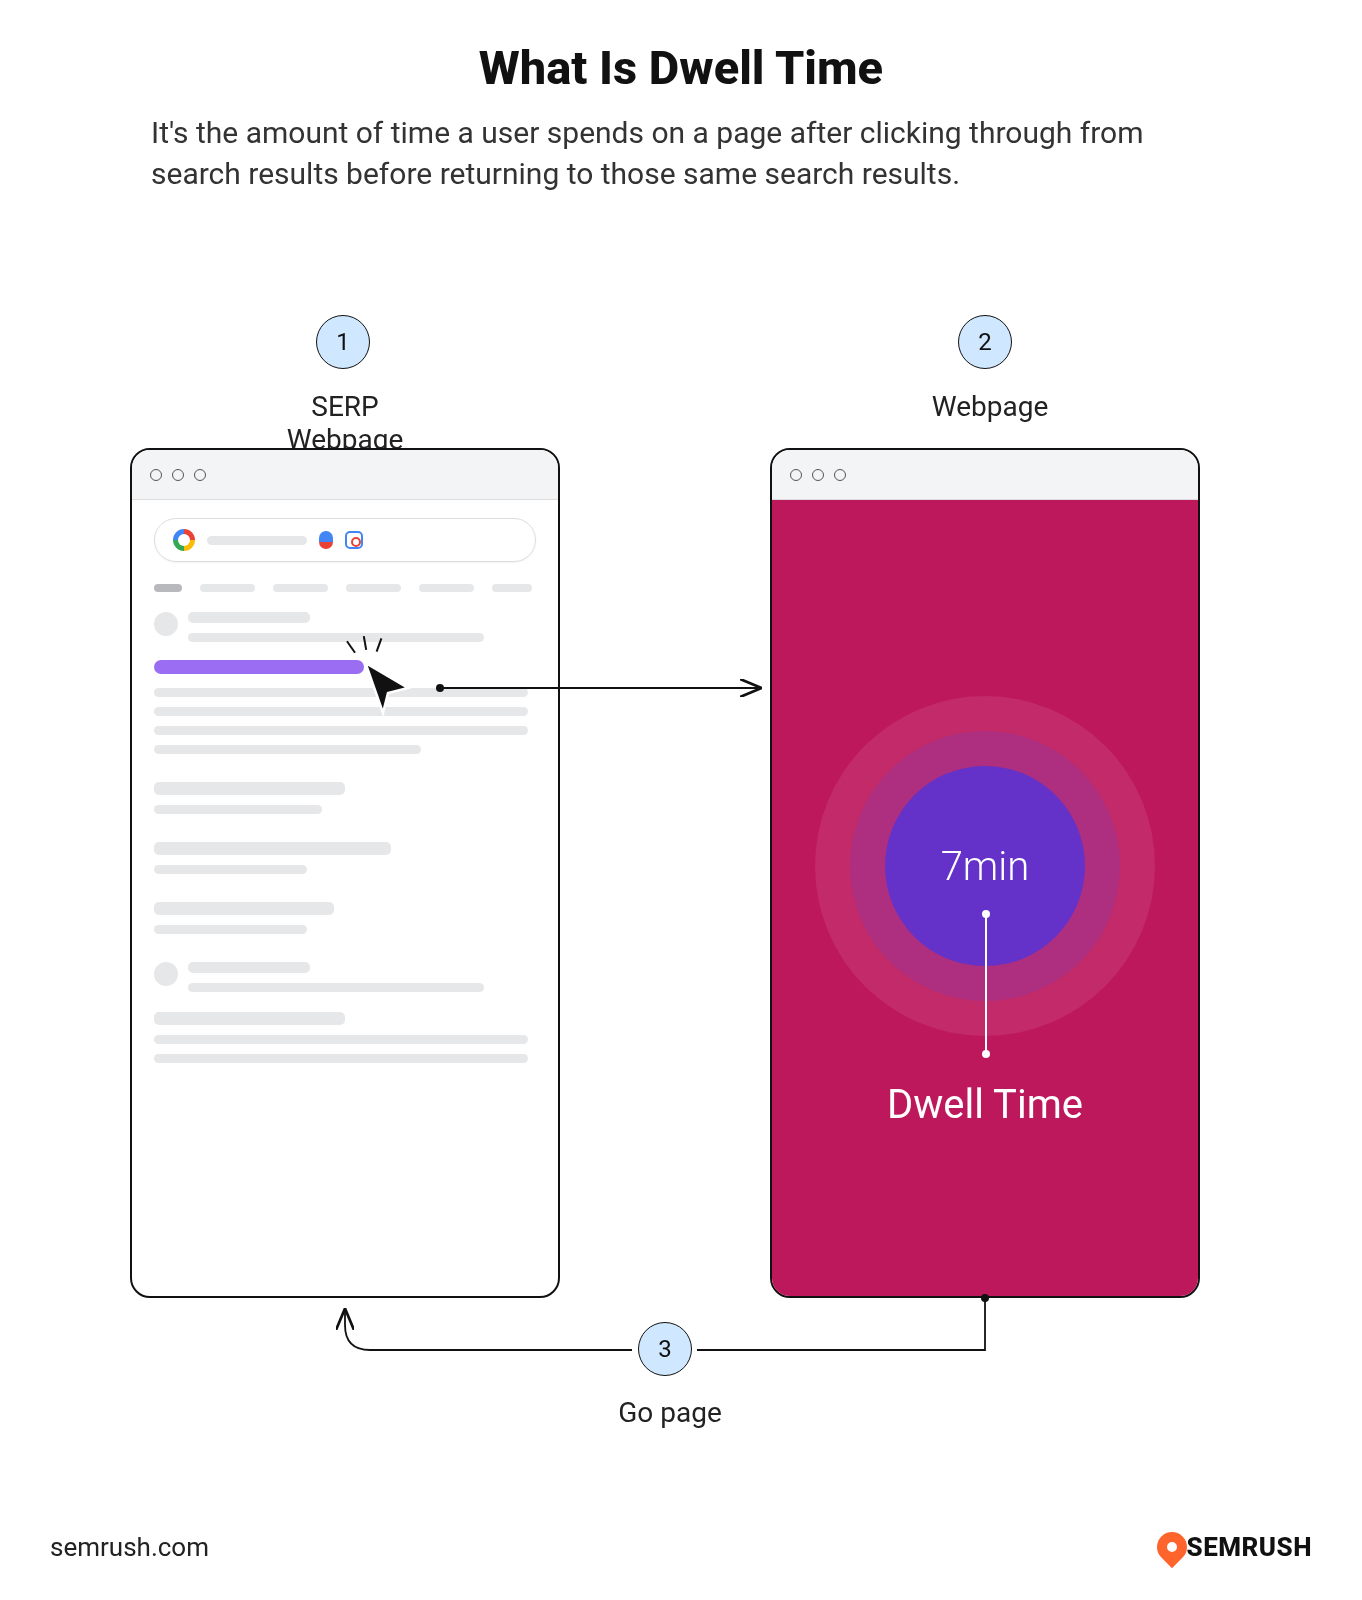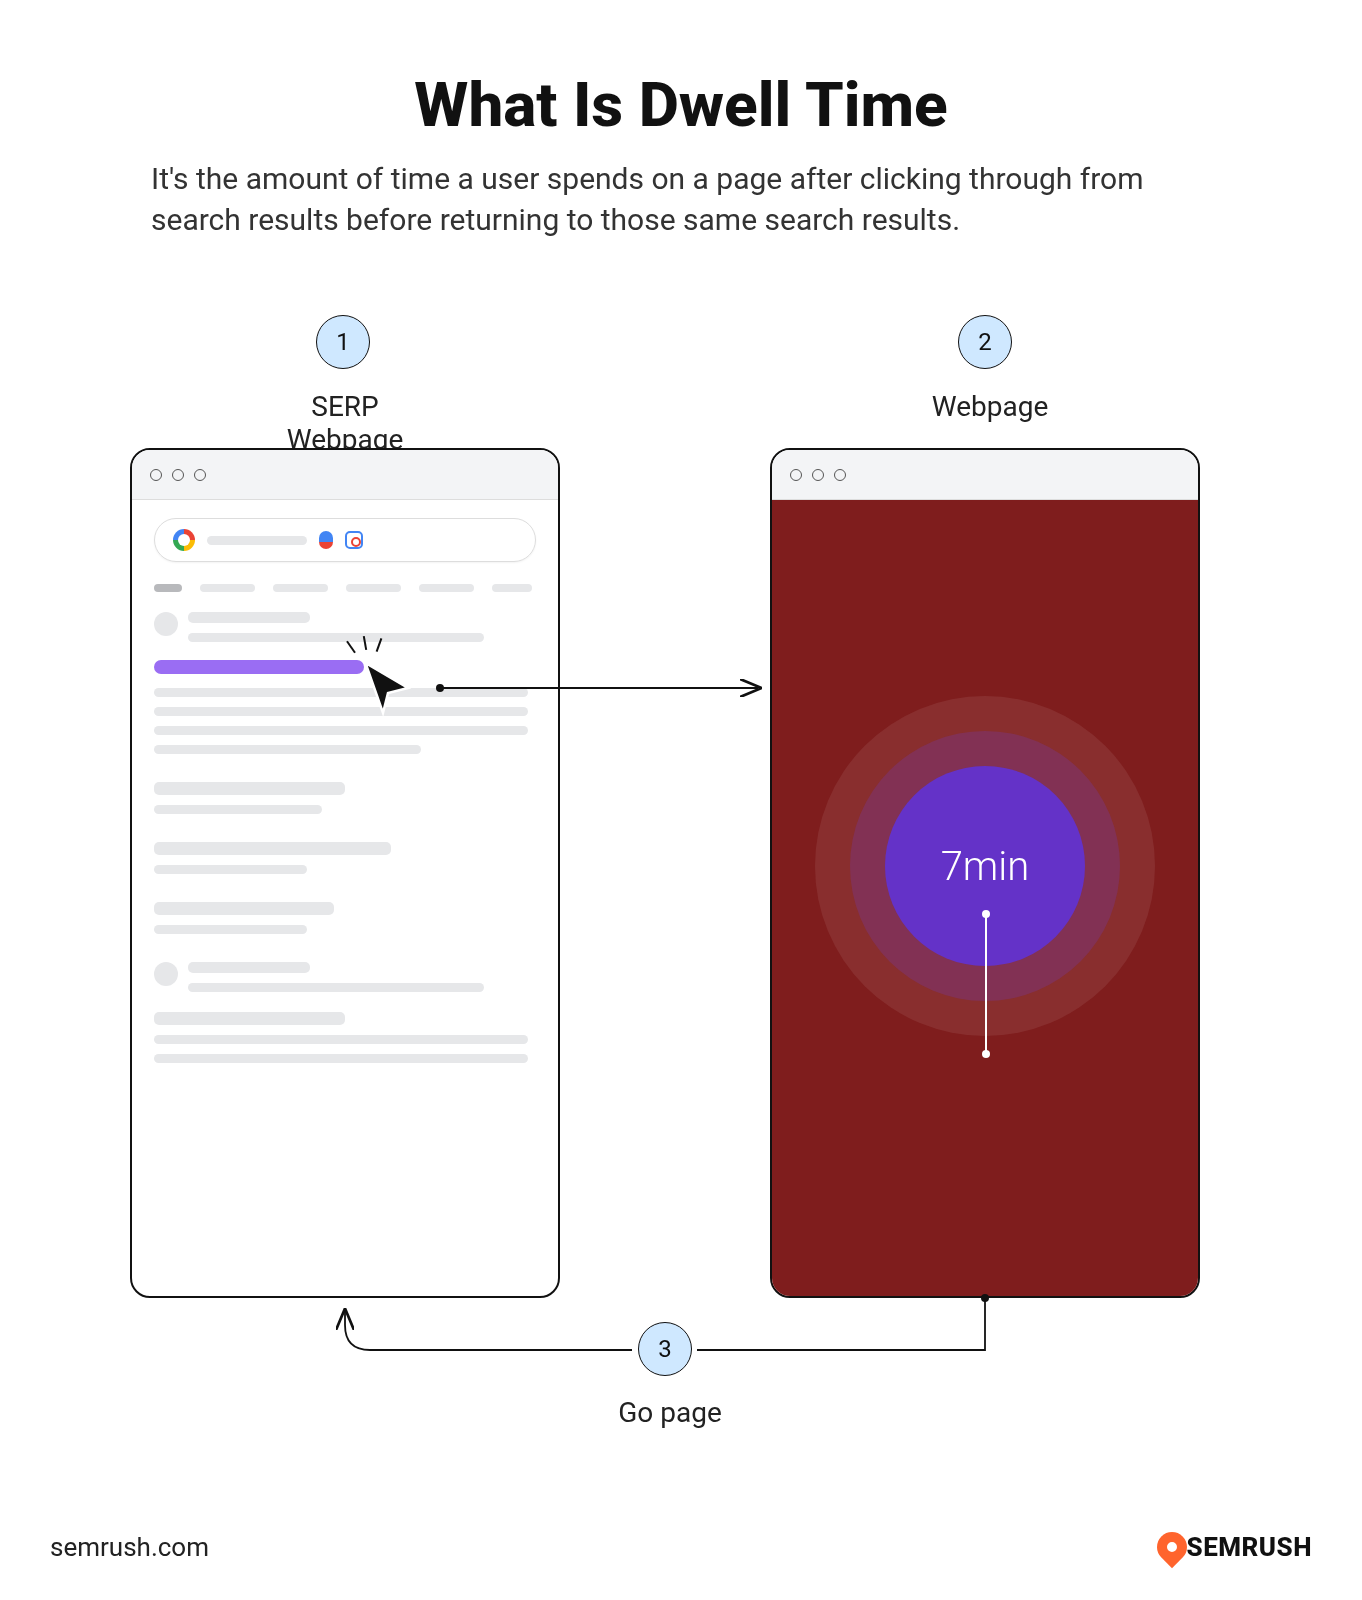--- a/index.html
+++ b/index.html
@@ -5,24 +5,24 @@
   * { box-sizing: border-box; margin: 0; padding: 0; }
   body {
     width: 1362px;
     height: 1600px;
     background: #ffffff;
     font-family: -apple-system, BlinkMacSystemFont, "Segoe UI", Roboto, Helvetica, Arial, sans-serif;
     color: #111;
     position: relative;
   }
   .heading {
-    font-size: 62px;
+    font-size: 47px;
     font-weight: 800;
     text-align: center;
-    margin-top: 68px;
+    margin-top: 40px;
   }
   .subtitle {
     font-size: 30px;
     font-weight: 400;
     color: #333;
     max-width: 1060px;
     margin: 18px auto 0;
     line-height: 1.35;
   }
   .diagram {
@@ -138,21 +138,21 @@
     background: #9a6df3;
     border-radius: 7px;
     width: 55%;
     margin: 8px 0 14px;
   }
 
   
   .webpage-body {
     position: absolute;
     top: 50px; bottom: 0; left: 0; right: 0;
-    background: #7f1d1d;
+    background: #be185d;
   }
   .ring {
     position: absolute;
     left: 50%; top: 46%;
     transform: translate(-50%, -50%);
     border-radius: 50%;
   }
   .ring.r3 { width: 340px; height: 340px; background: rgba(255,255,255,0.08); }
   .ring.r2 { width: 270px; height: 270px; background: rgba(110,60,200,0.25); }
   .ring.r1 { width: 200px; height: 200px; background: #6432c8; }
@@ -343,20 +343,21 @@
       <span class="dot"></span>
       <span class="dot"></span>
       <span class="dot"></span>
     </div>
     <div class="webpage-body">
       <div class="ring r3"></div>
       <div class="ring r2"></div>
       <div class="ring r1"></div>
       <div class="time-value">7min</div>
       <div class="dwell-line"></div>
+      <div class="dwell-label">Dwell Time</div>
     </div>
   </div>
 
   <div class="step-badge" style="left:638px; top:1022px;">
     <span>3</span>
   </div>
   <div class="step-label" style="left:610px; top:1096px; width:120px;">Go page</div>
 
   <svg class="arrows">
     <defs>

